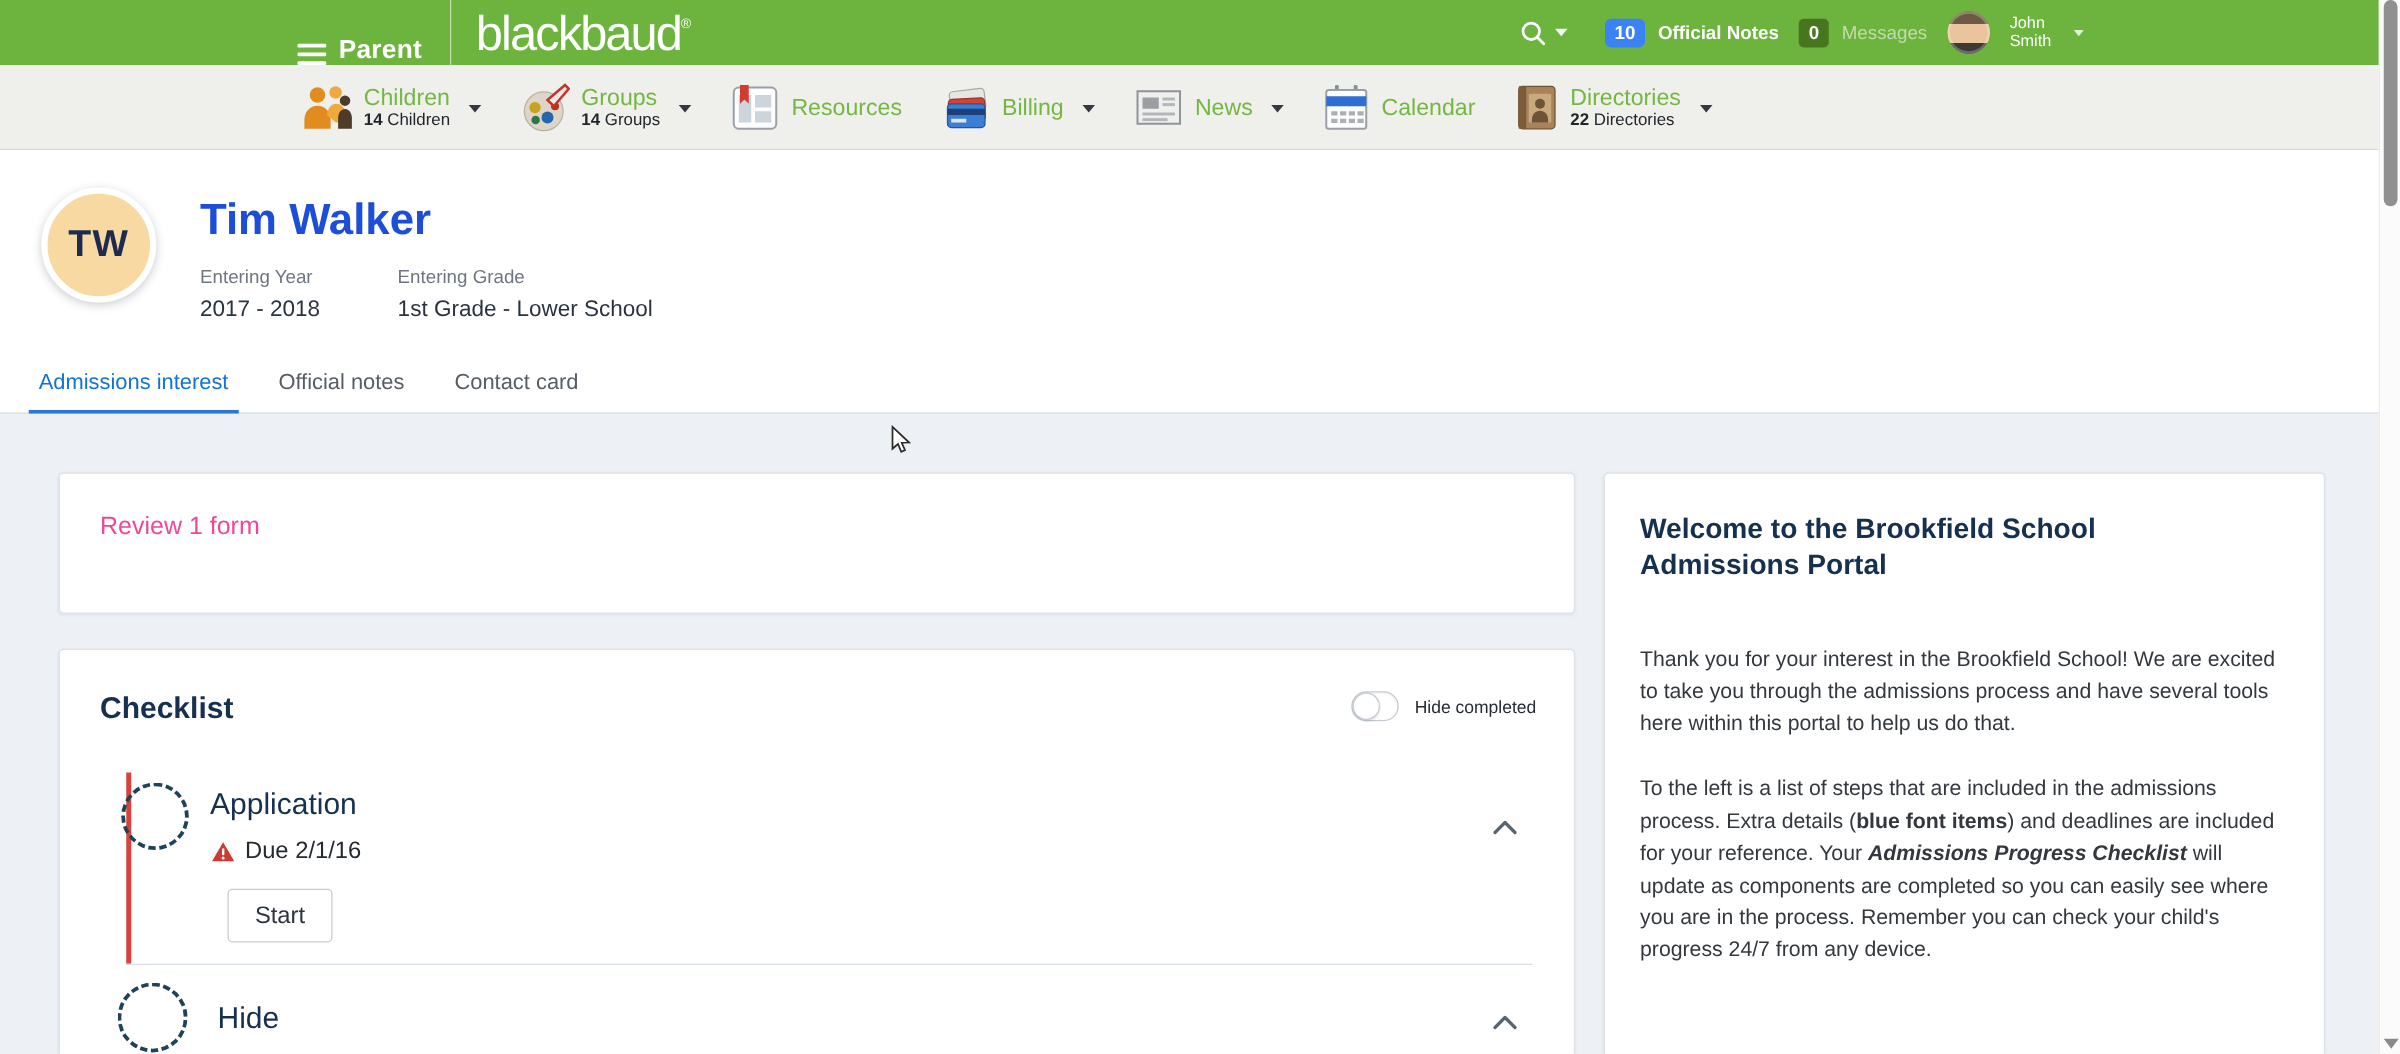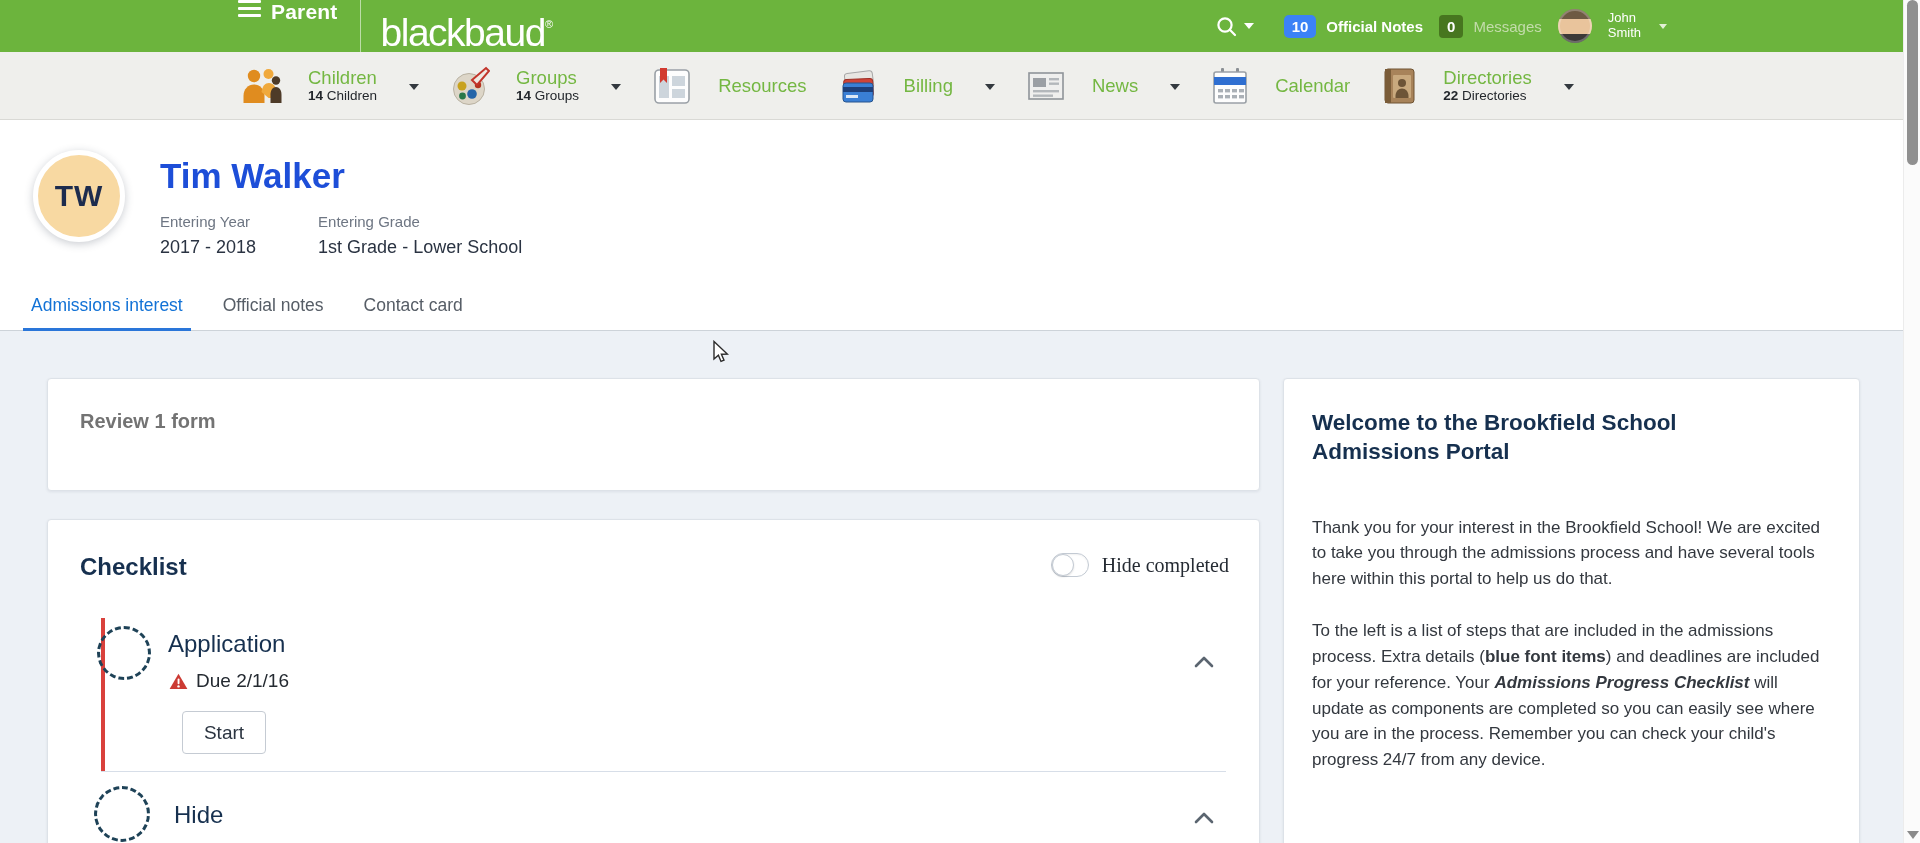--- a/index.html
+++ b/index.html
@@ -1,21 +1,21 @@
 <!DOCTYPE html>
 <html><head>
 <meta charset="utf-8">
 <style>
   * { margin:0; padding:0; box-sizing:border-box; }
   html,body { width:1920px; height:843px; overflow:hidden; background:#edf1f6;
               font-family:"Liberation Sans", sans-serif; }
 
   
   .topbar { position:relative; height:52px; background:#6cb43d; display:flex; align-items:center; }
-  .topbar-left { display:flex; align-items:flex-start; height:100%; margin-left:238px; }
+  .topbar-left { display:flex; align-items:flex-end; height:100%; margin-left:238px; }
   .hamburger { display:flex; flex-direction:column; gap:4px; margin-right:10px; cursor:pointer; }
   .hamburger span { width:23px; height:3px; background:#fff; border-radius:1px; }
   .parent-label { color:#fff; font-size:21px; font-weight:700; letter-spacing:.2px; }
   .top-divider { width:1px; height:100%; background:rgba(255,255,255,.55); margin:0 20px 0 22px; }
   .logo { color:#fff; font-size:39px; font-weight:500; letter-spacing:-1.5px; line-height:48px; }
   .logo sup { font-size:11px; font-weight:400; letter-spacing:0; vertical-align:18px; }
   .topbar-right { margin-left:auto; margin-right:253px; display:flex; align-items:center; gap:16px; }
   .search-wrap { display:flex; align-items:center; gap:7px; margin-right:14px; cursor:pointer; }
   .caret { width:0; height:0; border-left:5px solid transparent; border-right:5px solid transparent; border-top:6px solid #fff; }
   .count-badge { border-radius:5px; color:#fff; font-size:15px; font-weight:700; padding:3px 8px; }
@@ -25,21 +25,21 @@
   .top-label.muted { color:#c3dcab; font-weight:400; }
   .avatar-photo { width:34px; height:34px; border-radius:50%; overflow:hidden;
      background:linear-gradient(180deg,#7a6síntesis no) ; }
   .avatar-photo { background:linear-gradient(180deg,#6e5a43 0 30%,#e9c49c 30% 74%,#3c3a38 74%); box-shadow:0 0 0 2px rgba(255,255,255,.25) inset; }
   .user-name { color:#fff; font-size:13px; line-height:1.15; }
   .user-caret { border-top-color:#e3f0d6; margin-left:2px; border-left-width:4px; border-right-width:4px; border-top-width:5px; }
 
   
   .navbar { height:68px; background:#efefec; border-bottom:1px solid #d9d9d5;
             display:flex; align-items:center; padding-left:242px; gap:31px; }
-  .nav-item { display:flex; align-items:center; gap:26px; cursor:pointer; }
+  .nav-item { display:flex; align-items:center; gap:9px; cursor:pointer; }
   .nav-item svg { display:block; }
   .nav-text { display:flex; flex-direction:column; line-height:1.05; }
   .nav-label { color:#74b742; font-size:18.5px; font-weight:500; }
   .nav-sub { font-size:13.5px; color:#23272c; margin-top:1px; }
   .nav-sub b { font-weight:700; }
   .nav-caret { width:0; height:0; border-left:5px solid transparent; border-right:5px solid transparent;
                border-top:6px solid #33393f; margin-left:6px; margin-top:3px; }
 
   
   .profile { position:relative; height:211px; background:#fff; border-bottom:1px solid #cdd3d9; }
@@ -53,30 +53,30 @@
   .info-value { font-size:18px; color:#2a3342; margin-top:7px; }
   .tabs { position:absolute; left:23px; bottom:-1px; display:flex; gap:24px; }
   .tab { padding:0 8px 12px; font-size:17.5px; color:#565d66; cursor:pointer; border-bottom:3px solid transparent; }
   .tab.active { color:#1272d6; border-bottom-color:#2a76d9; }
 
   
   .content { position:relative; height:512px; background:#edf1f6; }
   .card { position:absolute; background:#fff; border:1px solid #dde2e8; border-radius:4px;
           box-shadow:0 1px 3px rgba(25,40,60,.08); }
   .review-card { left:47px; top:47px; width:1213px; height:113px; }
-  .review-link { position:absolute; left:32px; top:31px; font-size:20px; font-weight:700; color:#737373; cursor:pointer; }
+  .review-link { position:absolute; left:32px; top:31px; font-size:20px; font-weight:400; color:#ec4899; cursor:pointer; }
 
   .checklist-card { left:47px; top:188px; width:1213px; height:430px; }
   .checklist-title { position:absolute; left:32px; top:33px; font-size:24px; font-weight:700; color:#16304f; }
   .toggle-row { position:absolute; right:30px; top:33px; display:flex; align-items:center; gap:13px; }
   .toggle { width:38px; height:24px; border:1px solid #c3cad3; border-radius:13px; background:#fff;
             position:relative; cursor:pointer; box-shadow:inset 0 1px 2px rgba(0,0,0,.06); }
   .toggle-knob { position:absolute; left:0px; top:0px; width:22px; height:22px; border:1px solid #c3cad3;
                  border-radius:50%; background:#fff; box-shadow:0 1px 2px rgba(0,0,0,.12); }
-  .toggle-label { font-size:20px; color:#252b33;font-family:Liberation Serif, serif; }
+  .toggle-label { font-size:14px; color:#252b33; }
 
   .red-bar { position:absolute; left:53px; top:98px; width:4px; height:153px; background:#d9413c; }
   .dashed-circle { position:absolute; border:3px dashed #1e4257; border-radius:50%; }
   .circle-app { left:49px; top:106px; width:54px; height:54px; }
   .circle-tour { left:46px; top:266px; width:56px; height:56px; }
   .item-title { position:absolute; font-size:24px; font-weight:500; color:#16304f; }
   .title-app { left:120px; top:110px; }
   .title-tour { left:126px; top:281px; }
   .due-row { position:absolute; left:121px; top:150px; display:flex; align-items:center; gap:8px; }
   .due-text { font-size:19px; color:#242a31; }

